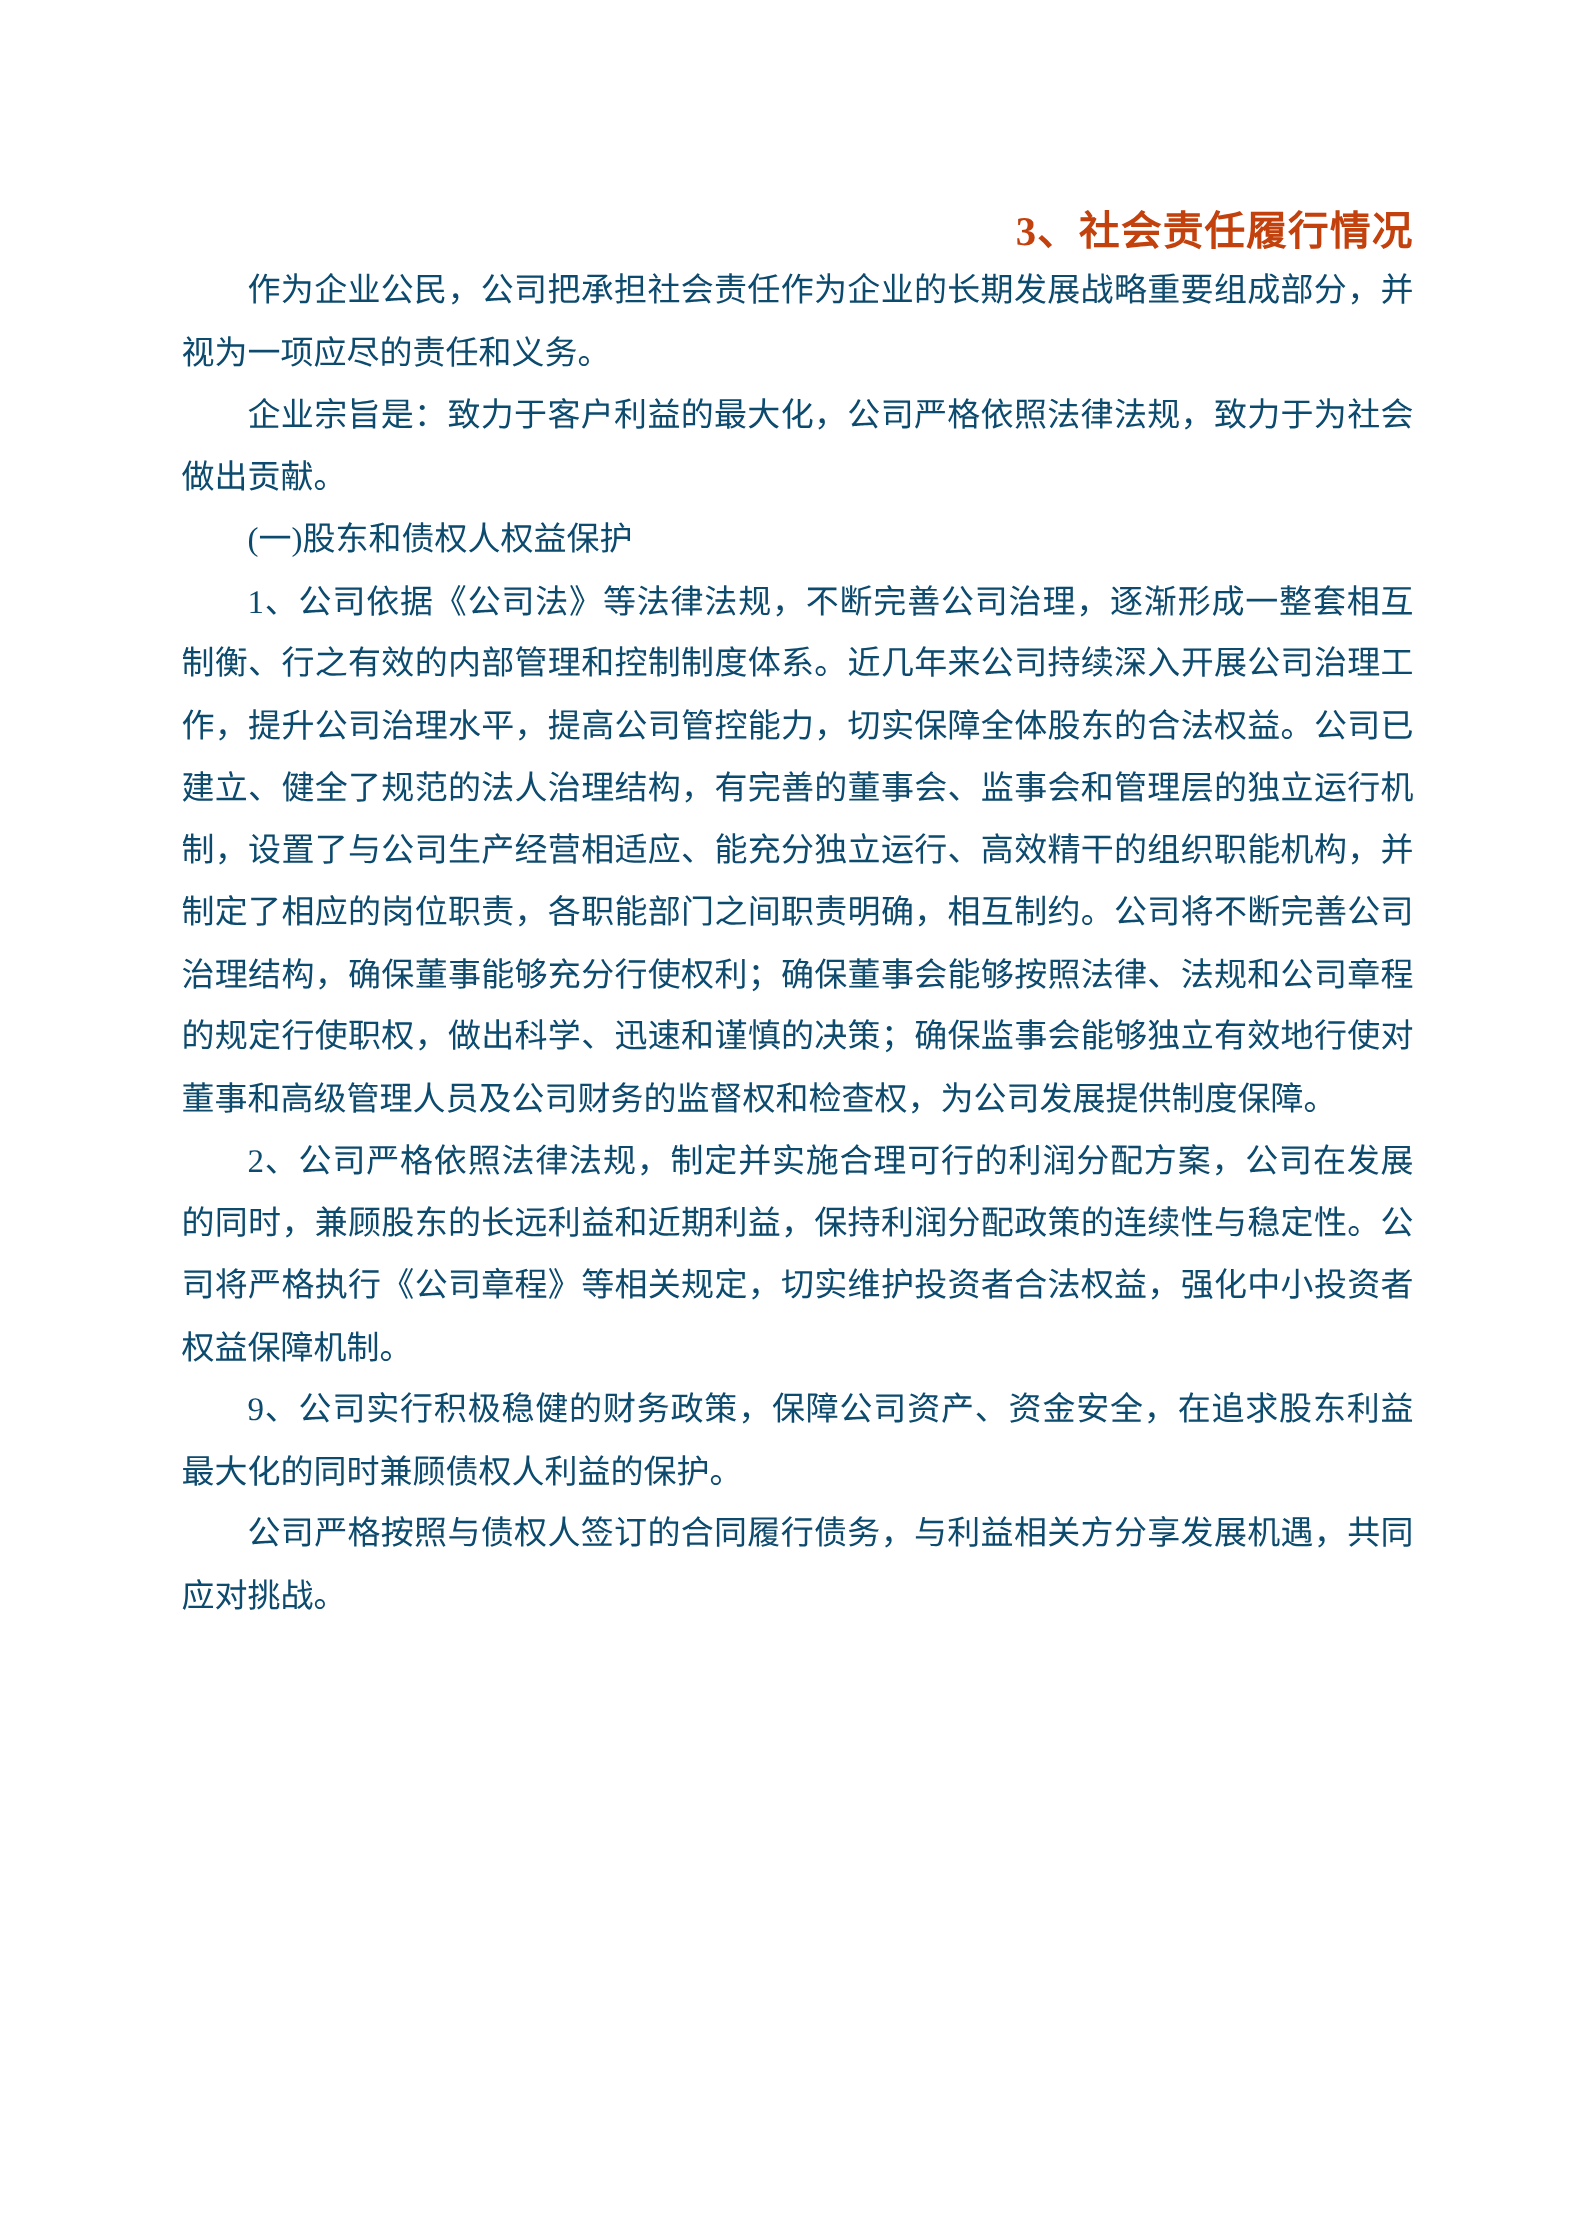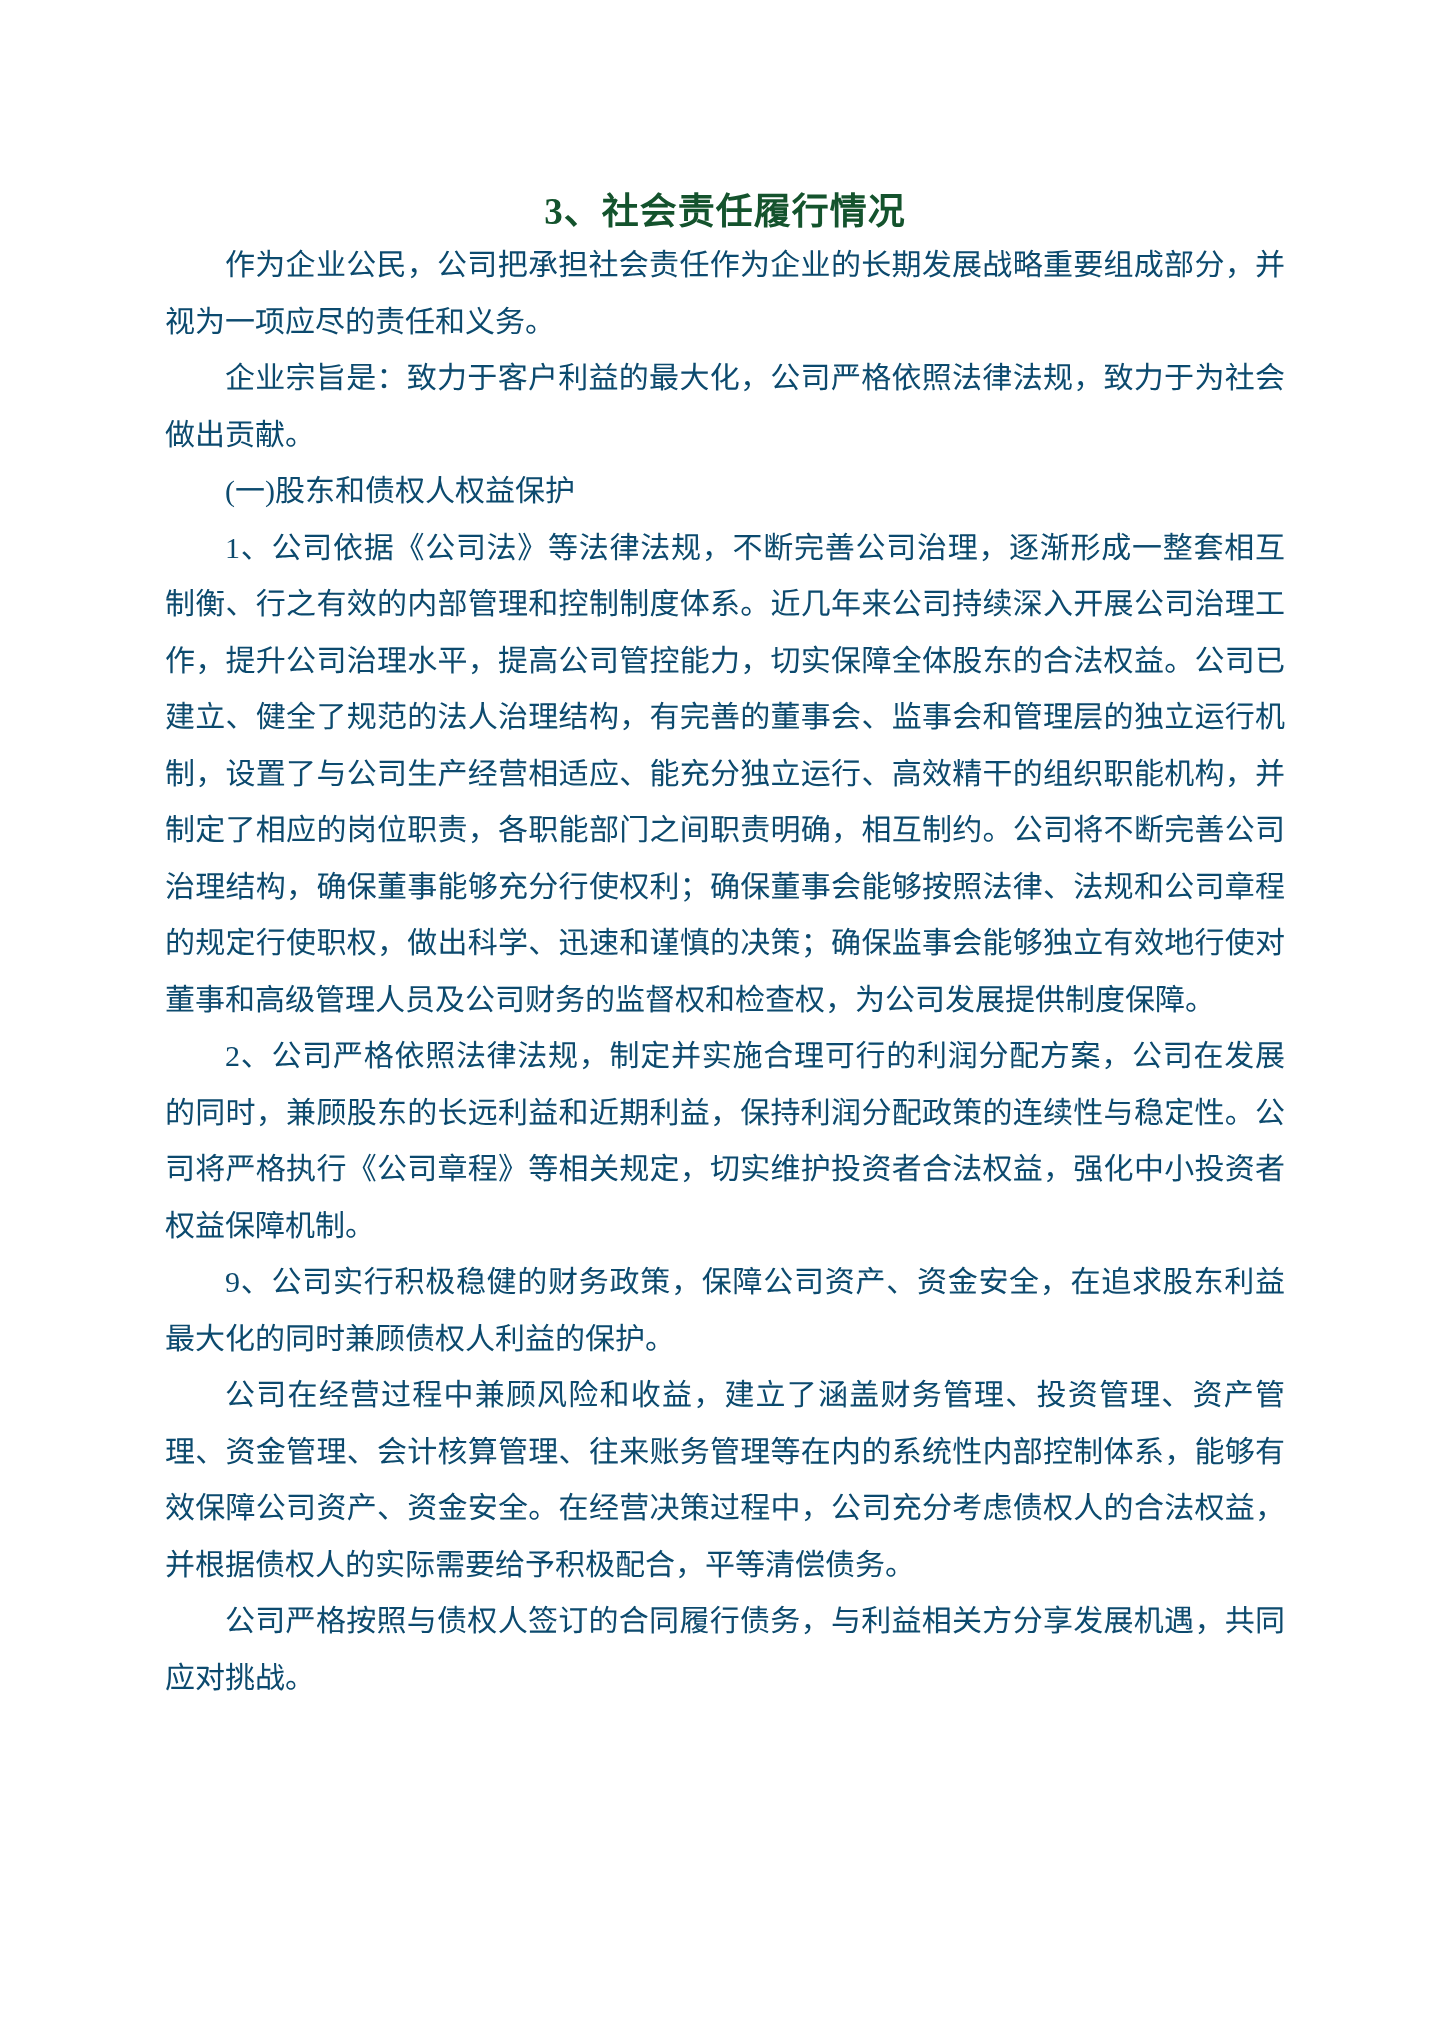--- a/index.html
+++ b/index.html
@@ -19,23 +19,23 @@
     width: 1440px;
     height: 2036px;
     padding: 187px 155px 0 165px;
     background: #ffffff;
   }
   .doc-heading {
     margin: 0 0 0 0;
     font-size: 37px;
     line-height: 50px;
     font-weight: bold;
-    color: #14532d;
+    color: #c2410c;
     letter-spacing: 1px;
-    text-align: center;
+    text-align: right;
   }
   .doc-body p {
     margin: 0;
     font-size: 30px;
     line-height: 56.5px;
     text-indent: 2em;
     text-align: justify;
     text-align-last: left;
     color: #0c4a6e;
     word-break: break-all;
@@ -59,19 +59,18 @@
     <p>企业宗旨是：致力于客户利益的最大化，公司严格依照法律法规，致力于为社会做出贡献。</p>
 
     <p class="subheading">(一)股东和债权人权益保护</p>
 
     <p>1、公司依据《公司法》等法律法规，不断完善公司治理，逐渐形成一整套相互制衡、行之有效的内部管理和控制制度体系。近几年来公司持续深入开展公司治理工作，提升公司治理水平，提高公司管控能力，切实保障全体股东的合法权益。公司已建立、健全了规范的法人治理结构，有完善的董事会、监事会和管理层的独立运行机制，设置了与公司生产经营相适应、能充分独立运行、高效精干的组织职能机构，并制定了相应的岗位职责，各职能部门之间职责明确，相互制约。公司将不断完善公司治理结构，确保董事能够充分行使权利；确保董事会能够按照法律、法规和公司章程的规定行使职权，做出科学、迅速和谨慎的决策；确保监事会能够独立有效地行使对董事和高级管理人员及公司财务的监督权和检查权，为公司发展提供制度保障。</p>
 
     <p>2、公司严格依照法律法规，制定并实施合理可行的利润分配方案，公司在发展的同时，兼顾股东的长远利益和近期利益，保持利润分配政策的连续性与稳定性。公司将严格执行《公司章程》等相关规定，切实维护投资者合法权益，强化中小投资者权益保障机制。</p>
 
     <p>9、公司实行积极稳健的财务政策，保障公司资产、资金安全，在追求股东利益最大化的同时兼顾债权人利益的保护。</p>
 
-    <p>公司在经营过程中兼顾风险和收益，建立了涵盖财务管理、投资管理、资产管理、资金管理、会计核算管理、往来账务管理等在内的系统性内部控制体系，能够有效保障公司资产、资金安全。在经营决策过程中，公司充分考虑债权人的合法权益，并根据债权人的实际需要给予积极配合，平等清偿债务。</p>
 
     <p>公司严格按照与债权人签订的合同履行债务，与利益相关方分享发展机遇，共同应对挑战。</p>
 
   </div>
 
 </div>
 
 </body></html>

